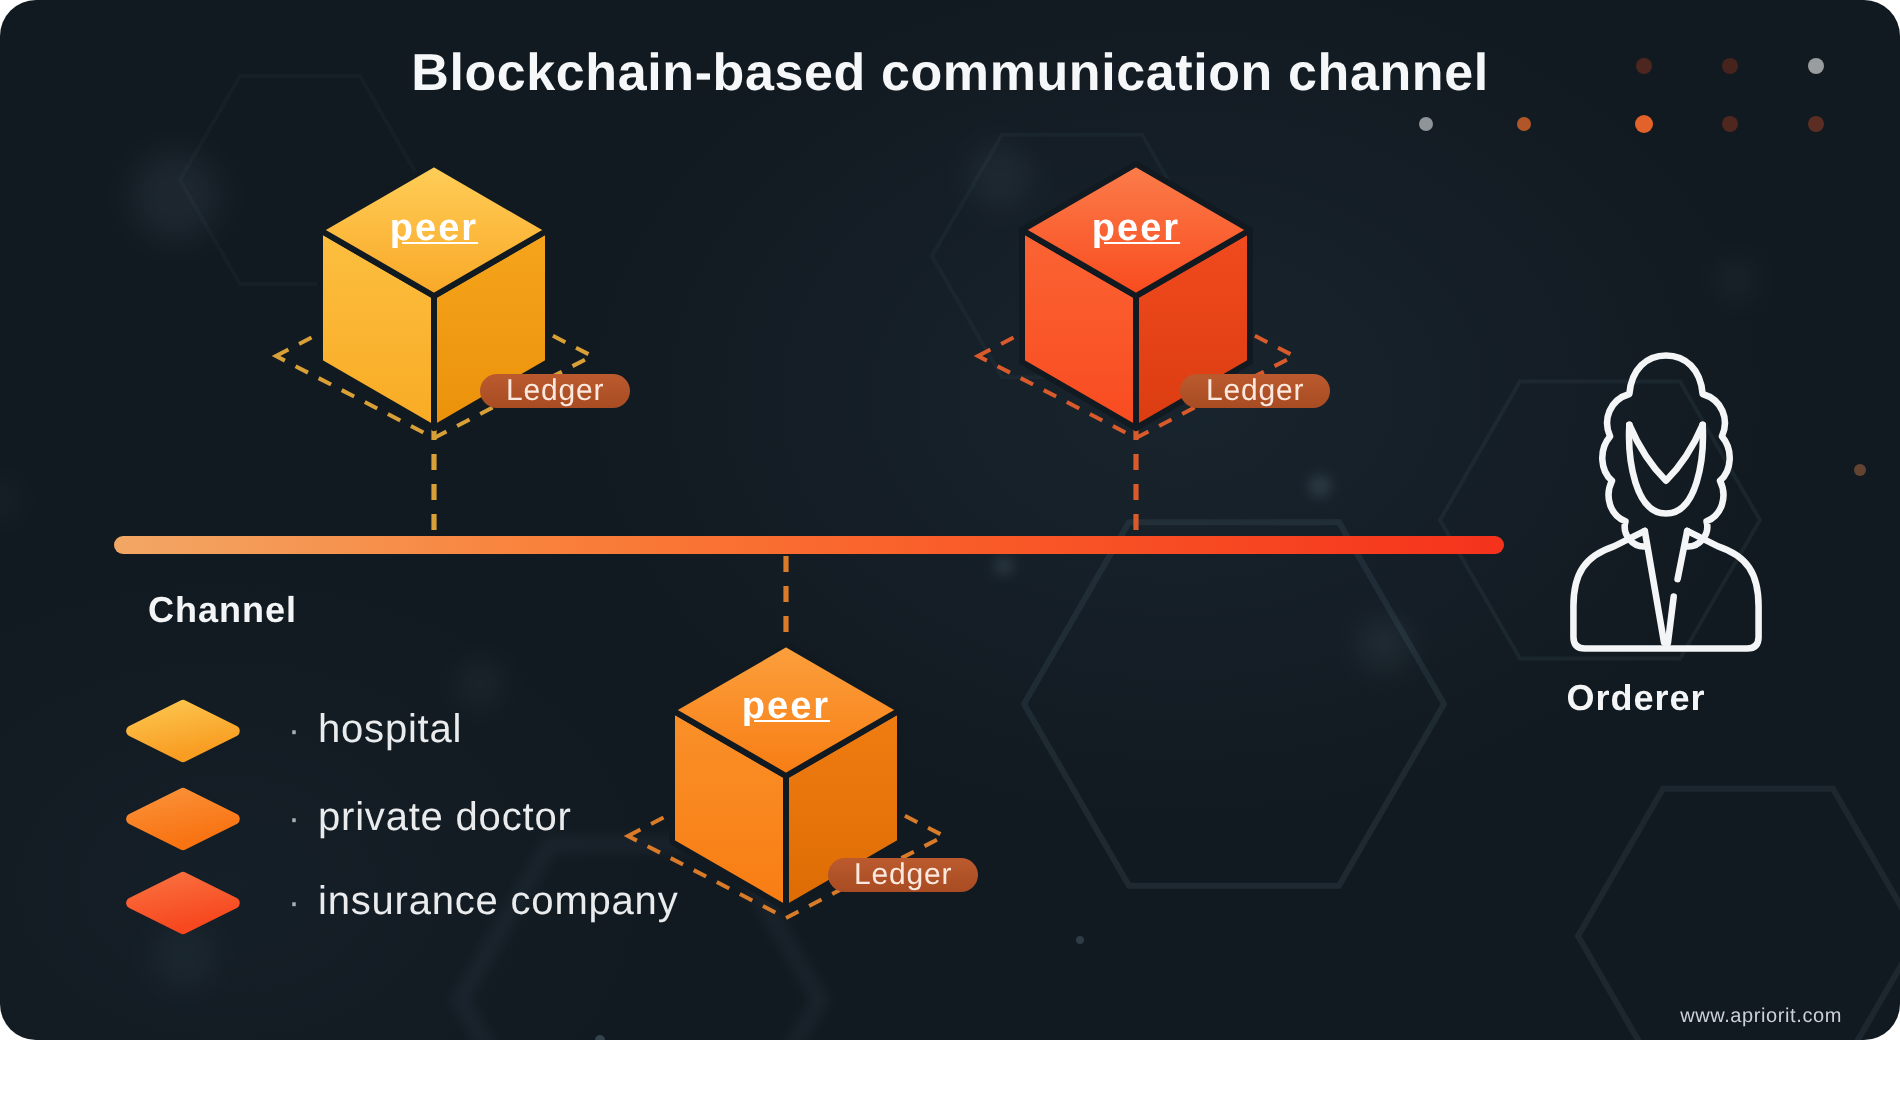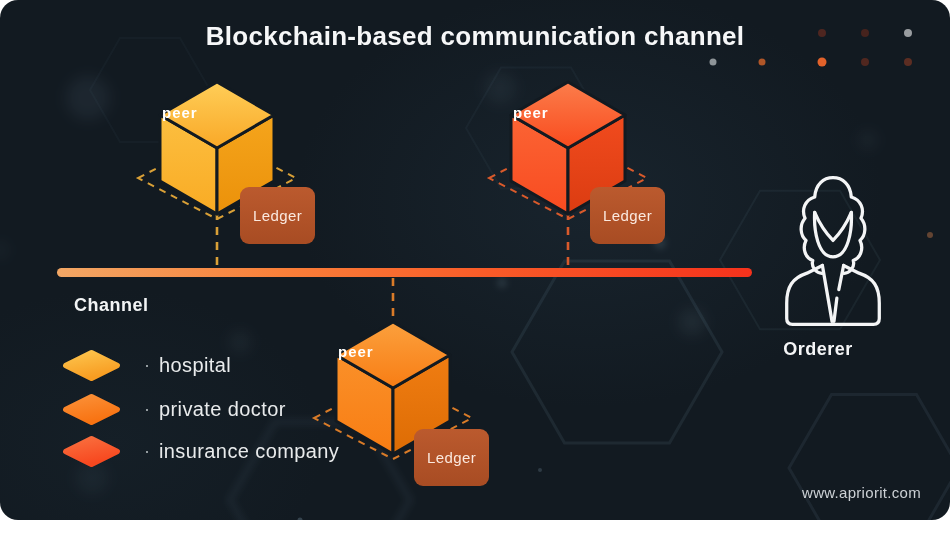--- a/index.html
+++ b/index.html
@@ -17,45 +17,45 @@
   }
   .abs{position:absolute;}
   svg{display:block;}
 
   .title{
     left:0;right:0;top:21px;text-align:center;
     color:#f6f7f8;font-size:26px;font-weight:700;letter-spacing:0.3px;
   }
 
   .peer-label{
-    width:110px;color:#ffffff;
-    font-size:15px;font-weight:700;letter-spacing:1px;
+    width:110px;text-align:center;color:#ffffff;
+    font-size:19px;font-weight:700;letter-spacing:1px;text-decoration:underline;
   }
   .ledger-badge{
-    padding:20px 13px;border-radius:9px;
+    padding:0 13px;border-radius:9px;
     background:linear-gradient(180deg,#bb5a2e,#a84c23);
     color:#fbe9df;font-size:15px;font-weight:500;letter-spacing:0.4px;
   }
 
   .channel-label{
     left:74px;top:295px;color:#f2f4f5;
     font-size:18px;font-weight:700;letter-spacing:0.5px;
   }
 
   .legend-row{left:60px;display:flex;align-items:center;height:34px;}
   .legend-bullet{margin-left:21px;color:#a9b0b4;font-size:18px;line-height:1;}
   .legend-label{margin-left:9px;color:#e9ebec;font-size:20px;font-weight:500;letter-spacing:0.4px;}
 
   .orderer-label{
     left:760px;top:339px;width:116px;text-align:center;
     color:#f4f5f6;font-size:18px;font-weight:700;letter-spacing:0.5px;
   }
 
   .footer-url{
-    right:29px;top:484px;color:#ccd1d5;font-size:15px;letter-spacing:0.3px;
+    right:29px;top:503px;color:#ccd1d5;font-size:10px;letter-spacing:0.3px;
   }
 </style>
 </head>
 <body>
 
 <div id="canvas">
 
   <svg class="abs" style="left:0;top:0;" width="950" height="548" viewBox="0 0 950 548">
     <defs>
       <filter id="blurA" x="-60%" y="-60%" width="220%" height="220%">

